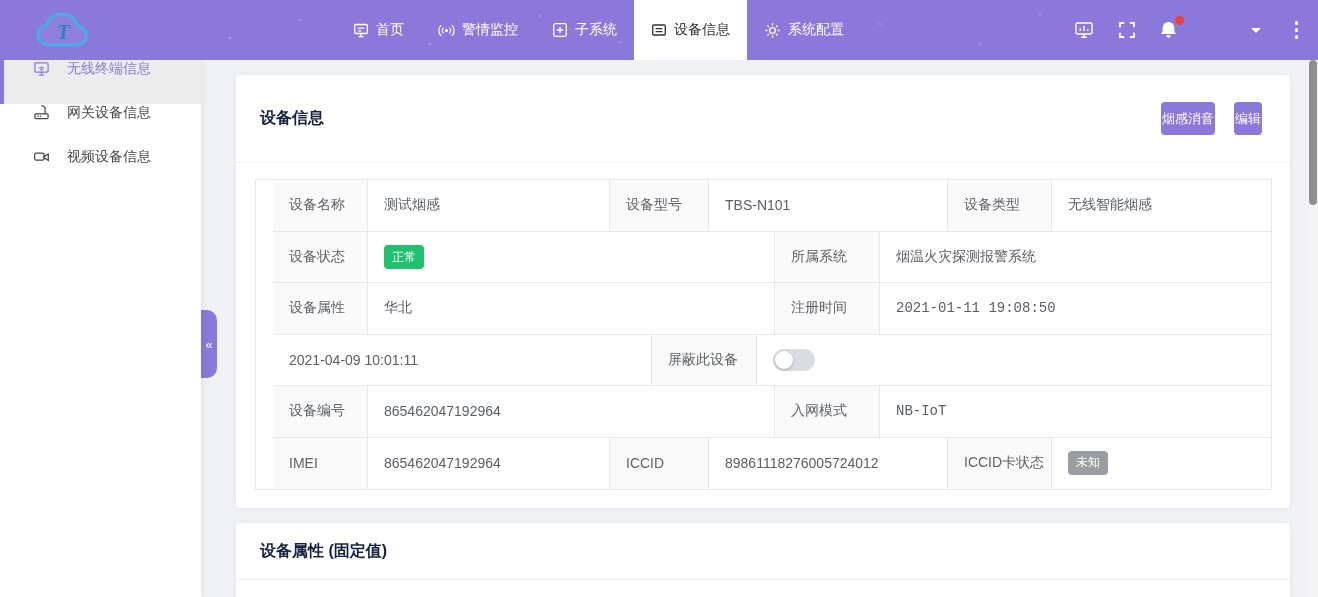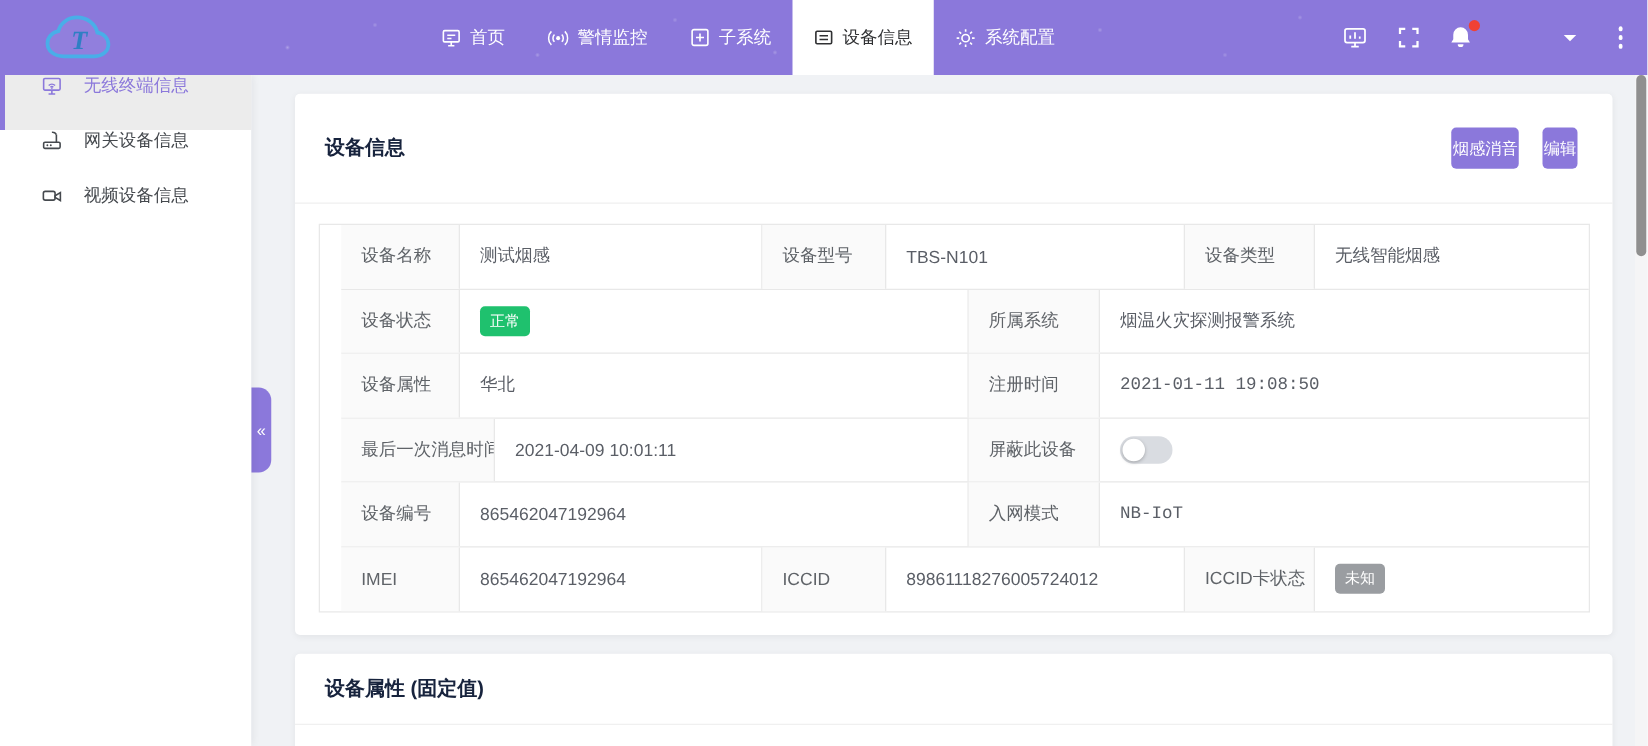--- a/index.html
+++ b/index.html
@@ -234,21 +234,20 @@
       </div>
 
       <div class="trow">
         <div class="cell lab w-l1">设备属性</div>
         <div class="cell w-v1m">华北</div>
         <div class="cell lab w-l2m">注册时间</div>
         <div class="cell w-vf">2021-01-11 19:08:50</div>
       </div>
 
       <div class="trow">
-        <div class="cell lab w-l1w">最后一次消息时间</div>
         <div class="cell w-v1w">2021-04-09 10:01:11</div>
         <div class="cell lab w-l2m">屏蔽此设备</div>
         <div class="cell w-vf">
           <span class="toggle"></span>
         </div>
       </div>
 
       <div class="trow">
         <div class="cell lab w-l1">设备编号</div>
         <div class="cell w-v1m">865462047192964</div>

